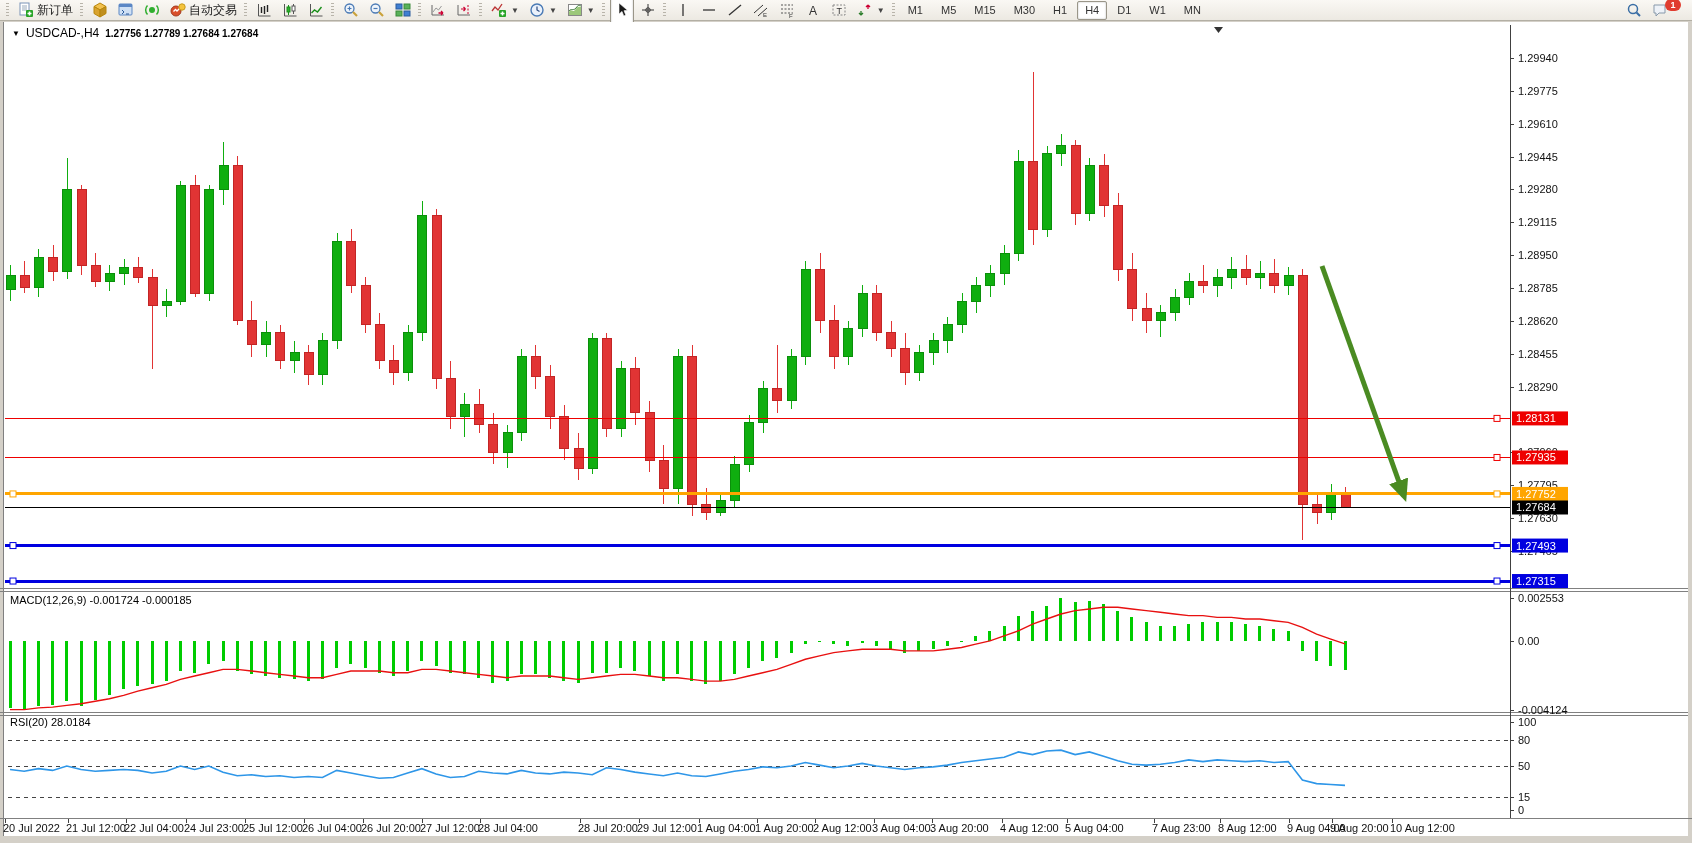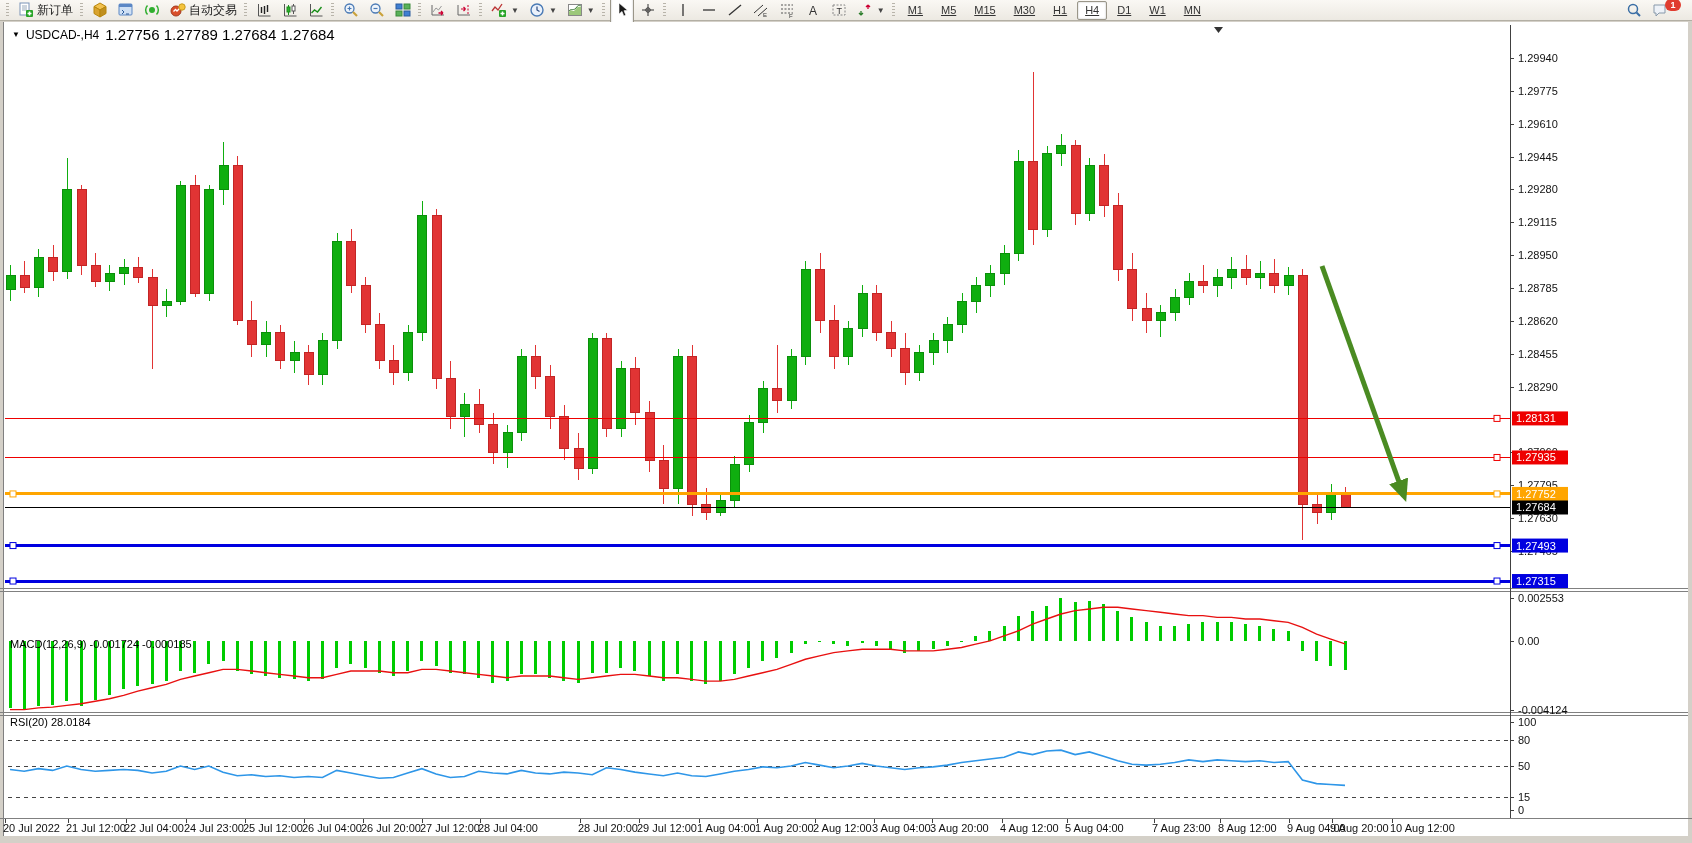--- a/index.html
+++ b/index.html
@@ -22,21 +22,21 @@
   .tb-btn{
     display:inline-flex;align-items:center;gap:3px;
     height:18px;padding:9px 3px;margin:0 1px;border:1px solid rgba(0,0,0,0);
     border-radius:2px;font-size:12px;color:#222;cursor:default;
   }
   .tb-btn.active{background:#fff;border-color:#9a9689;box-shadow:inset 0 0 2px #bbb;}
   .tb-btn .caret{font-size:8px;color:#444;margin-left:1px;}
   .tb-btn svg{display:block;}
   .tf-btn{
     display:inline-block;height:15px;line-height:15px;padding:1px 7px;margin:0 1px;
-    font-size:11px;color:#333;border:1px solid rgba(0,0,0,0);border-radius:2px;text-decoration:underline;
+    font-size:11px;color:#333;border:1px solid rgba(0,0,0,0);border-radius:2px;
   }
   .tf-btn.active{background:#fff;border-color:#9a9689;box-shadow:inset 0 0 2px #bbb;}
   .tb-right{margin-left:auto;display:flex;align-items:center;margin-right:6px;}
   .badge{
     display:inline-block;min-width:8px;padding:1px 4px;margin-left:-8px;margin-top:-10px;
     background:#E03C2F;color:#fff;font-size:9px;font-weight:bold;border-radius:8px;text-align:center;
   }
   
   .chart-window{
     position:absolute;top:22px;left:0;width:1692px;height:821px;background:#fff;
@@ -763,18 +763,18 @@
         <line x1="1332.5" y1="797" x2="1332.5" y2="801" stroke="#404040" shape-rendering="crispEdges"></line>
         <text x="1330" y="810">9 Aug 20:00</text>
         <line x1="1392.5" y1="797" x2="1392.5" y2="801" stroke="#404040" shape-rendering="crispEdges"></line>
         <text x="1390" y="810">10 Aug 12:00</text>
       </g>
     </svg>
 
   <div class="overlay-label title-row" style="top:4px;left:12px;">
     <span class="title-caret">▼</span>
     <span style="font-size:12px;">USDCAD-,H4</span>
-    <span style="font-size:15px;">1.27756 1.27789 1.27684 1.27684</span>
+    <span style="font-size:10px;font-weight:bold;">1.27756 1.27789 1.27684 1.27684</span>
   </div>
 
-  <div class="overlay-label" style="top:572px;left:10px;margin-top:44px;">MACD(12,26,9) -0.001724 -0.000185</div>
+  <div class="overlay-label" style="top:572px;left:10px;">MACD(12,26,9) -0.001724 -0.000185</div>
   <div class="overlay-label" style="top:694px;left:10px;">RSI(20) 28.0184</div>
 </div>
 
 </body></html>

